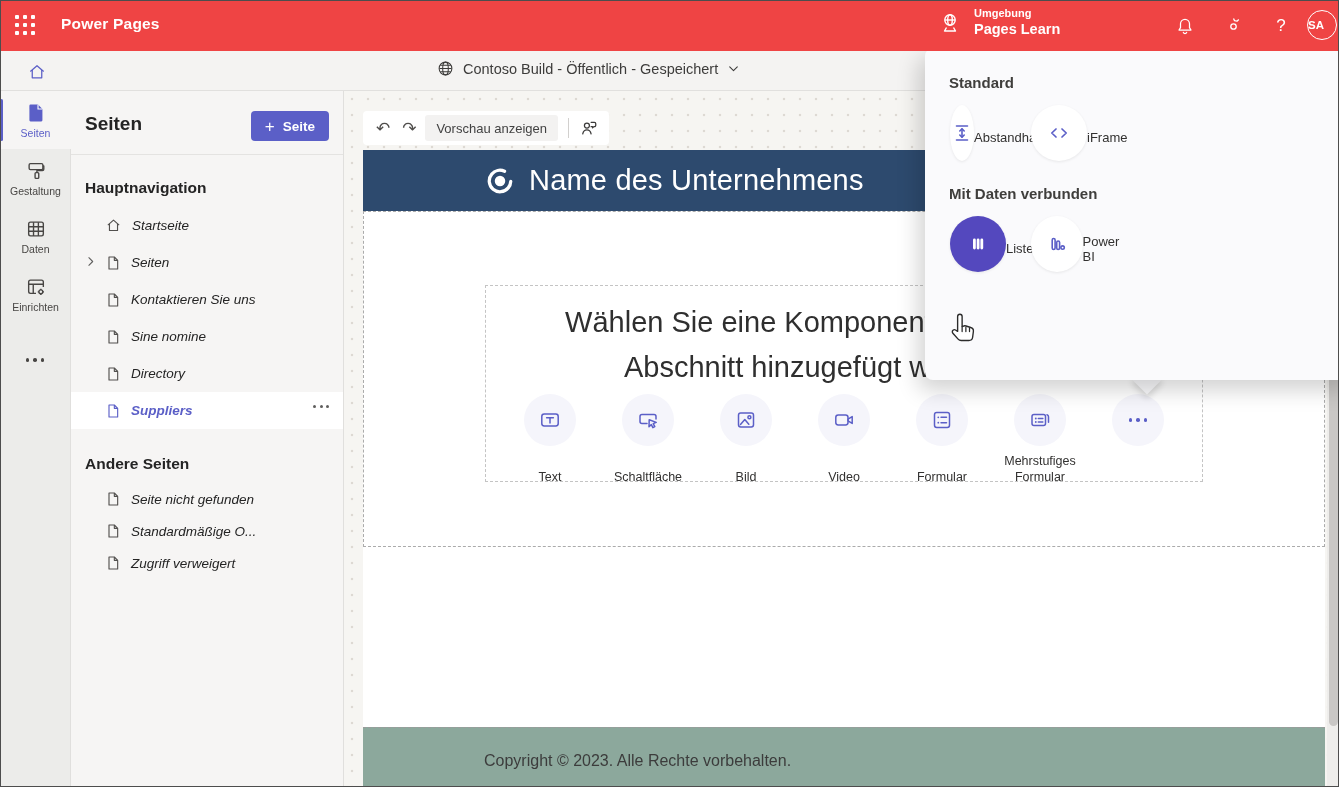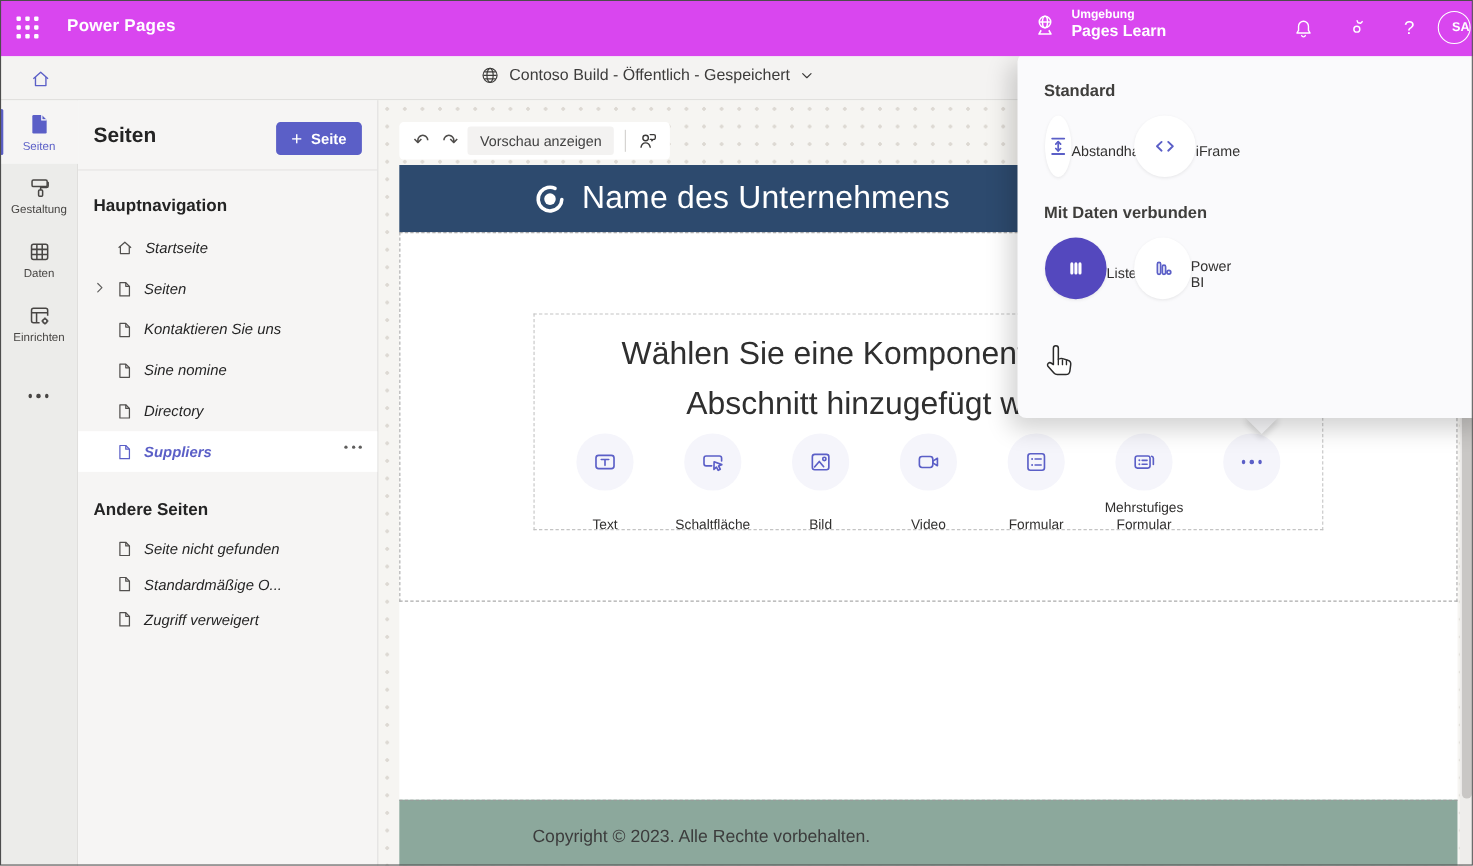--- a/index.html
+++ b/index.html
@@ -4,31 +4,31 @@
 <style>
   * { box-sizing: border-box; }
   html,body { margin:0; padding:0; }
   body {
     width:1339px; height:787px; position:relative; overflow:hidden;
     font-family:"Liberation Sans", sans-serif; background:#fff;
   }
   body::after { content:""; position:absolute; inset:0; box-shadow:inset 0 0 0 1px #4d4d4d; pointer-events:none; z-index:99; }
 
   
-  .hdr { position:absolute; left:0; top:0; width:1339px; height:51px; background:#d946ef; color:#fff; z-index:30; }
+  .hdr { position:absolute; left:0; top:0; width:1339px; height:51px; background:#ef4444; color:#fff; z-index:30; }
   .waffle { position:absolute; left:15px; top:15px; width:21px; height:21px; display:grid; grid-template-columns:repeat(3,1fr); gap:3.5px; cursor:pointer; }
   .waffle i { width:3.6px; height:3.6px; background:#fff; border-radius:1px; }
   .hdr-title { position:absolute; left:61px; top:15px; font-size:15.5px; font-weight:bold; letter-spacing:.2px; }
   .env { position:absolute; left:938px; top:7px; display:flex; align-items:center; gap:12px; cursor:pointer;font-weight:bold; }
   .env .txt .l1 { font-size:11px; line-height:13px; }
   .env .txt .l2 { font-size:14.5px; line-height:18px; }
   .hdr-ic { position:absolute; top:13px; width:26px; height:26px; display:flex; align-items:center; justify-content:center; cursor:pointer; }
   .help-ic { font-size:17px; font-weight:400; }
   .avatar { position:absolute; left:1307px; top:10px; width:30px; height:30px; border:1.6px solid #fff; border-radius:50%;
-            display:flex; align-items:center; justify-content:flex-end; font-size:11.5px; font-weight:bold; cursor:pointer; }
+            display:flex; align-items:center; justify-content:flex-start; font-size:11.5px; font-weight:bold; cursor:pointer; }
 
   
   .sitebar { position:absolute; left:0; top:51px; width:1339px; height:40px; background:#f4f3f2; border-bottom:1px solid #e1e0de; z-index:5; }
   .home-btn { position:absolute; left:24px; top:8px; width:26px; height:26px; color:#5b5fc7; display:flex; align-items:center; justify-content:center; cursor:pointer; }
   .site-title { position:absolute; left:437px; top:9px; display:flex; align-items:center; gap:9px; color:#3d3c3b; font-size:14.5px; cursor:pointer; }
 
   
   .rail { position:absolute; left:0; top:91px; width:71px; height:696px; background:#ececea; border-right:1px solid #e0dfdd; z-index:4; }
   .rail-item { position:relative; width:71px; height:58px; display:flex; flex-direction:column; align-items:center; justify-content:center; gap:3px; color:#484644; cursor:pointer; }
   .rail-item .lbl { font-size:10.5px; }

